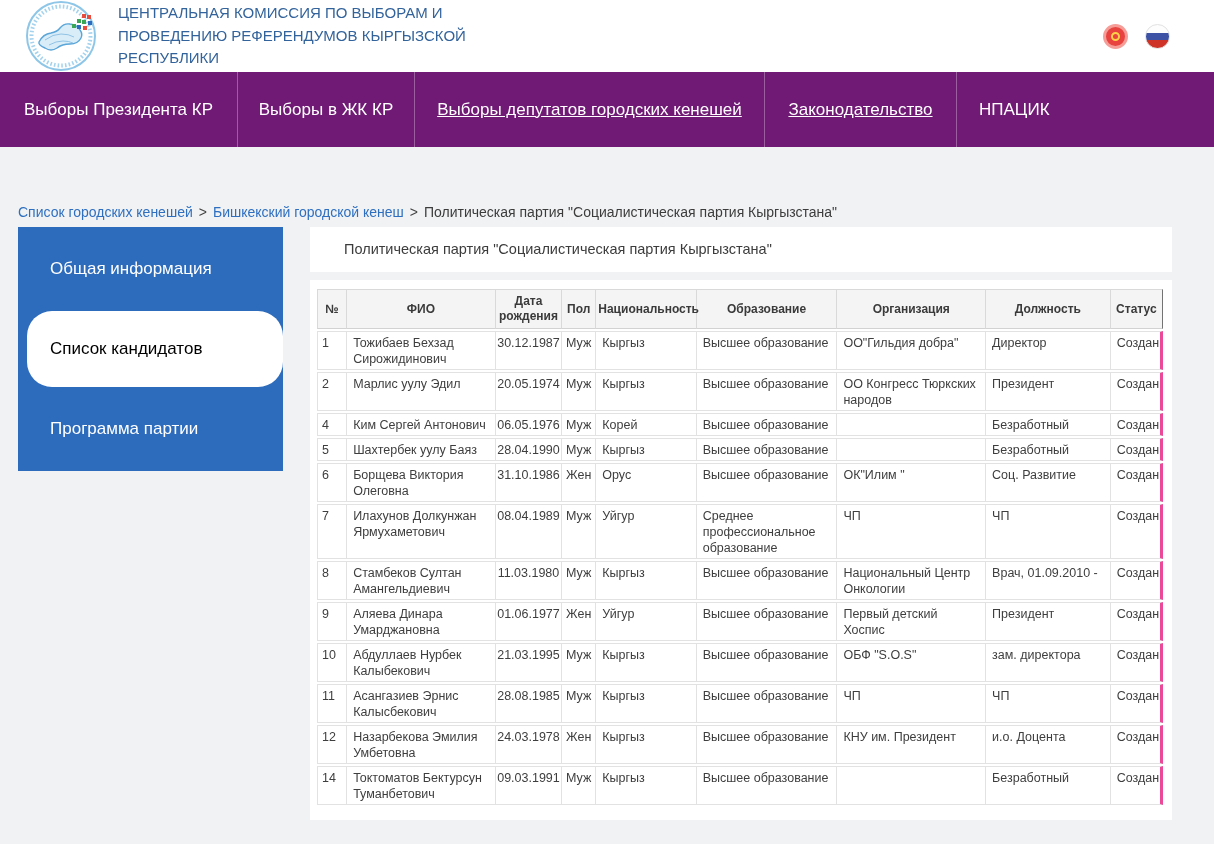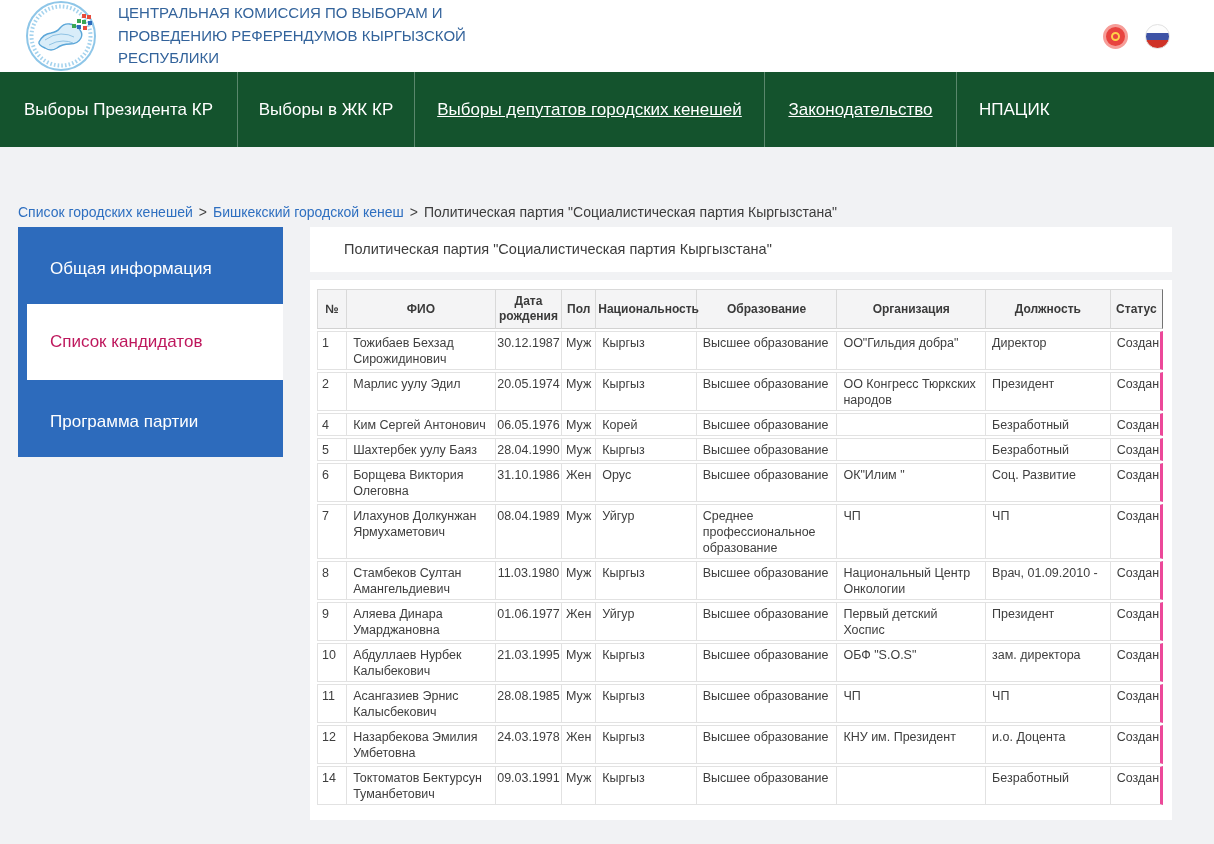--- a/index.html
+++ b/index.html
@@ -31,21 +31,21 @@
   .flag-kg .sun {
     width:9px; height:9px; border-radius:50%;
     border:2px solid #ffd149; background:#e8433f;
   }
   .flag-ru {
     border:1px solid #e2e2e2;
     background:linear-gradient(180deg,#fdfdfd 0 34%,#3d52a5 34% 67%,#cf3227 67% 100%);
   }
 
   
-  .main-nav { height:75px; background:#14532d; display:flex; }
+  .main-nav { height:75px; background:#701a75; display:flex; }
   .nav-item {
     display:flex; align-items:center; justify-content:center;
     color:#fff; font-size:17px; text-decoration:none; cursor:pointer;
     border-right:1px solid rgba(255,255,255,.3);
   }
   .nav-item:nth-child(1){ width:238px; }
   .nav-item:nth-child(2){ width:177px; }
   .nav-item:nth-child(3){ width:350px;text-decoration:underline; }
   .nav-item:nth-child(4){ width:192px;text-decoration:underline; }
   .nav-item:nth-child(5){ border-right:none; flex:1; justify-content:flex-start; padding-left:22px; }
@@ -54,25 +54,25 @@
   .content { padding:57px 0 0 18px; }
   .breadcrumb { font-size:14px; color:#3c3c3c; }
   .bc-item.link { color:#2e6fc0; text-decoration:none; cursor:pointer; }
   .bc-sep { margin:0 6px; color:#444; }
 
   .layout { display:flex; align-items:flex-start; margin-top:7px; }
 
   .sidebar { width:265px; background:#2d6bbc; flex:0 0 auto; }
   .sb-item {
     color:#fff; font-size:17px; font-weight:500; line-height:22px;
-    padding:31px 14px 24px 32px; cursor:pointer;
+    padding:31px 14px 31px 32px; cursor:pointer;
   }
   .sb-item.active {
-    background:#fff; color:#be185d;
-    margin-left:9px; padding:27px 14px 27px 23px;
+    background:#fff; color:#000000;
+    margin-left:9px; padding:27px 14px 27px 23px;border-radius:25px;
   }
 
   .main-col { margin-left:27px; width:862px; }
   .title-card {
     background:#fff; padding:14px 14px 14px 34px;
     font-size:14.5px; line-height:17px; color:#3c3c3c;
   }
   .table-card { background:#fff; margin-top:8px; padding:7px; min-height:540px; }
 
   table.cand {

